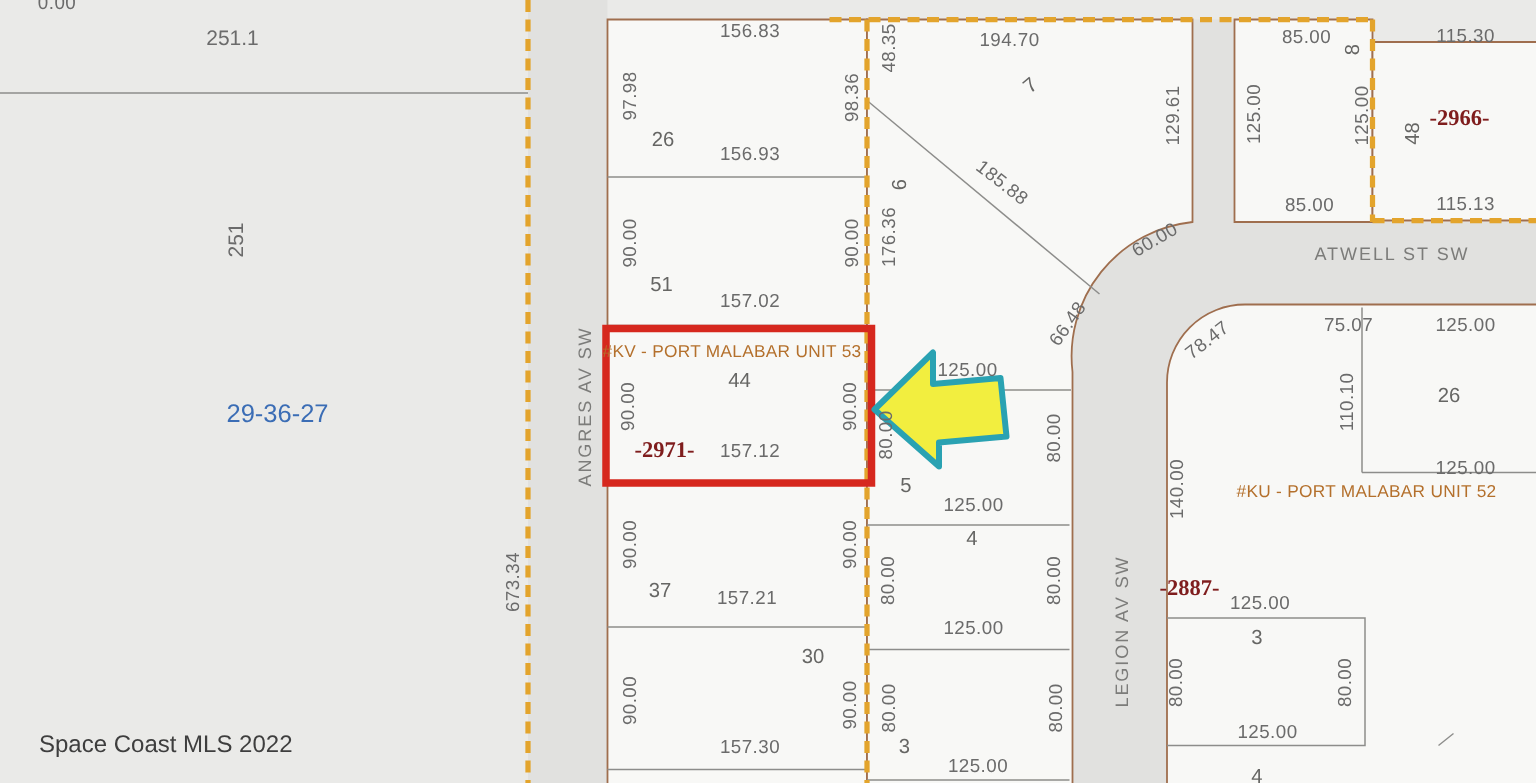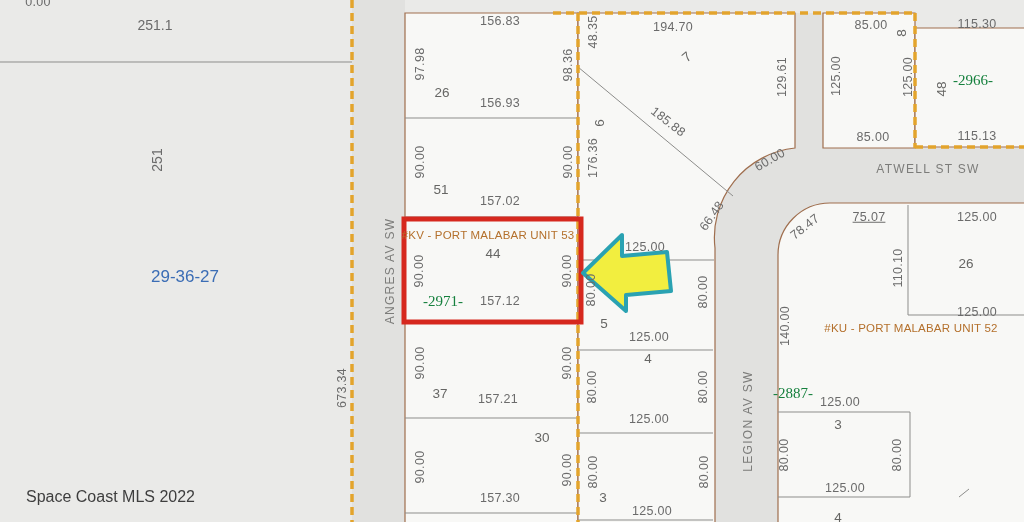--- a/index.html
+++ b/index.html
@@ -5,21 +5,21 @@
   html,body{margin:0;padding:0;background:#eaeae8;}
   .stage{position:relative;width:1024px;height:522px;overflow:hidden;
          background:#eaeae8;font-family:"Liberation Sans",sans-serif;}
   .stage svg{position:absolute;left:0;top:0;}
   .lbl{position:absolute;white-space:nowrap;color:#6b6b6b;line-height:1;}
   .dim{font-size:12.5px;letter-spacing:.3px;}
   .lot{font-size:13.5px;color:#666664;}
   .big{font-size:14px;}
   .street{font-size:12px;color:#7c7c7a;letter-spacing:1.3px;}
   .unit{font-size:11.5px;color:#b4702c;letter-spacing:.2px;}
-  .mls{font-family:"Liberation Serif",serif;font-weight:normal;font-size:15px;color:#15803d;}
+  .mls{font-family:"Liberation Serif",serif;font-weight:bold;font-size:15px;color:#7f1d1d;}
   .sec{font-size:17px;color:#3b6db5;}
   .wm{font-size:16px;color:#3e3e3e;}
 </style>
 </head>
 <body>
 
 <div class="stage">
 
   <svg width="1024" height="522" viewBox="0 0 1024 522">
 
@@ -85,21 +85,21 @@
       <span class="lbl dim" style="left: 871px; top: 25px; transform: translate(-50%, -50%);">85.00</span>
       <span class="lbl lot" style="left: 902px; top: 33px; transform: translate(-50%, -50%) rotate(-90deg);">8</span>
       <span class="lbl dim" style="left: 908px; top: 77px; transform: translate(-50%, -50%) rotate(-90deg);">125.00</span>
       <span class="lbl dim" style="left: 873px; top: 137px; transform: translate(-50%, -50%);">85.00</span>
       <span class="lbl dim" style="left: 977px; top: 24px; transform: translate(-50%, -50%);">115.30</span>
       <span class="lbl mls" style="left: 973px; top: 80px; transform: translate(-50%, -50%);">-2966-</span>
       <span class="lbl lot" style="left: 942px; top: 89px; transform: translate(-50%, -50%) rotate(-90deg);">48</span>
       <span class="lbl dim" style="left: 977px; top: 136px; transform: translate(-50%, -50%);">115.13</span>
       <span class="lbl street" style="left: 928px; top: 169px; transform: translate(-50%, -50%);">ATWELL ST SW</span>
       <span class="lbl dim" style="left: 805px; top: 227px; transform: translate(-50%, -50%) rotate(-38deg);">78.47</span>
-      <span class="lbl dim" style="left: 869px; top: 217px; transform: translate(-50%, -50%); text-decoration: underline;">75.07</span>
+      <span class="lbl dim" style="left: 899px; top: 217px; transform: translate(-50%, -50%);">75.07</span>
       <span class="lbl dim" style="left: 977px; top: 217px; transform: translate(-50%, -50%);">125.00</span>
       <span class="lbl dim" style="left: 898px; top: 268px; transform: translate(-50%, -50%) rotate(-90deg);">110.10</span>
       <span class="lbl lot" style="left: 966px; top: 264px; transform: translate(-50%, -50%);">26</span>
       <span class="lbl dim" style="left: 977px; top: 312px; transform: translate(-50%, -50%);">125.00</span>
       <span class="lbl unit" style="left: 911px; top: 329px; transform: translate(-50%, -50%);">#KU - PORT MALABAR UNIT 52</span>
       <span class="lbl dim" style="left: 785px; top: 326px; transform: translate(-50%, -50%) rotate(-90deg);">140.00</span>
       <span class="lbl mls" style="left: 793px; top: 393px; transform: translate(-50%, -50%);">-2887-</span>
       <span class="lbl dim" style="left: 840px; top: 402px; transform: translate(-50%, -50%);">125.00</span>
       <span class="lbl lot" style="left: 838px; top: 425px; transform: translate(-50%, -50%);">3</span>
       <span class="lbl dim" style="left: 784px; top: 455px; transform: translate(-50%, -50%) rotate(-90deg);">80.00</span>

